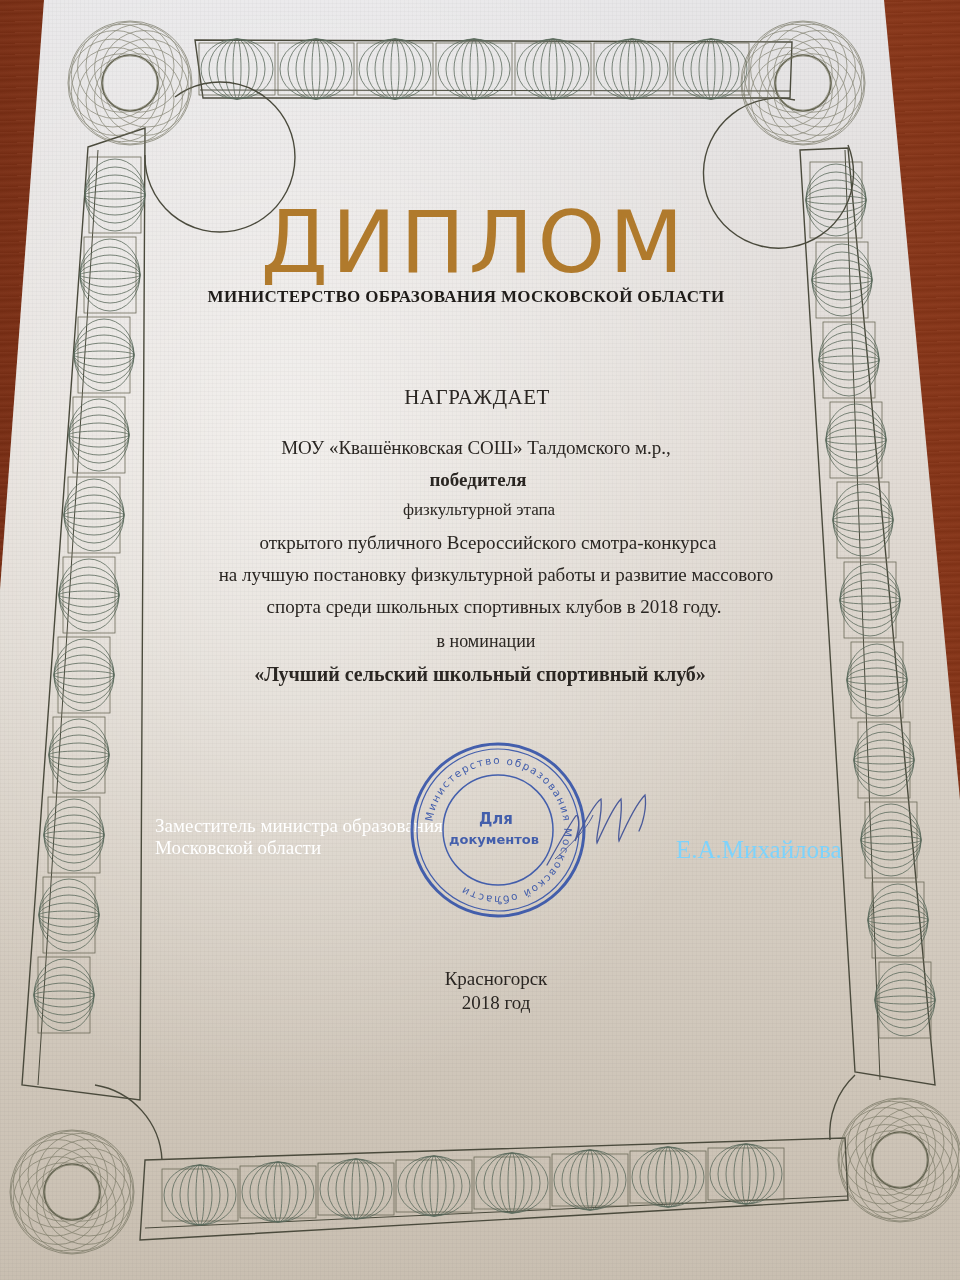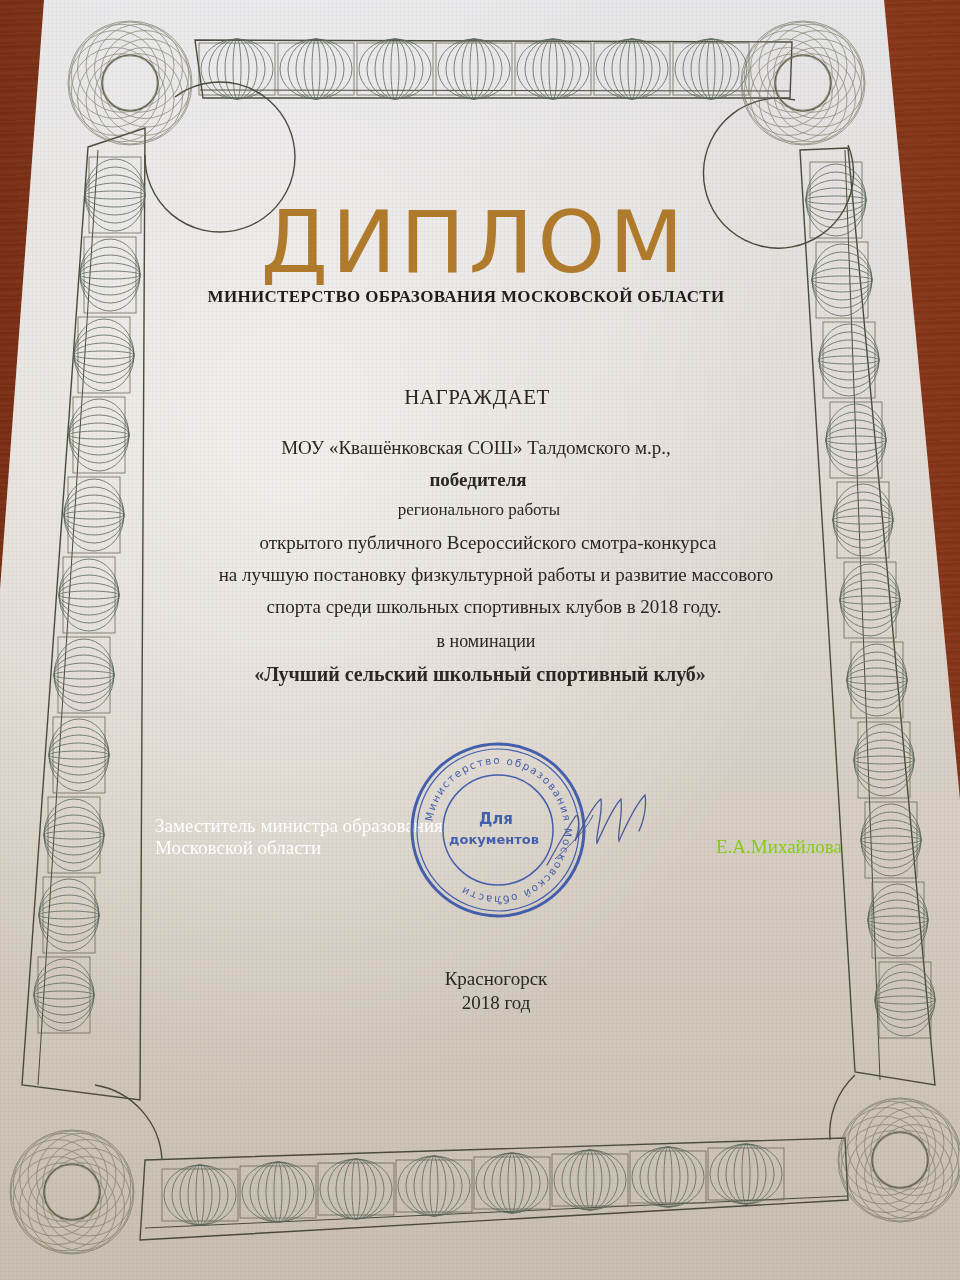--- a/index.html
+++ b/index.html
@@ -45,21 +45,21 @@
     .recipient { top: 437px; font-size: 19px; transform: translateX(-4px); }
     .winner { top: 469px; font-size: 19px; font-weight: bold; transform: translateX(-2px); }
     .stage { top: 500px; font-size: 17px; transform: translateX(-1px); }
     .contest1 { top: 532px; font-size: 19px; transform: translateX(8px); }
     .contest2 { top: 564px; font-size: 19px; transform: translateX(16px); }
     .contest3 { top: 596px; font-size: 19px; transform: translateX(14px); }
     .nomination-label { top: 631px; font-size: 18px; transform: translateX(6px); }
     .nomination { top: 663px; font-size: 20px; font-weight: bold; transform: translateX(0px); text-align: center; }
 
     .sig-title { position: absolute; left: 155px; top: 815px; font-size: 19px; color: #ffffff; line-height: 22px; }
-    .sig-name { position: absolute; left: 716px; top: 836px; font-size: 19px; color: #84cc16; }
+    .sig-name { position: absolute; left: 676px; top: 836px; font-size: 25px; color: #7dd3fc; }
     .city { top: 967px; font-size: 19px; line-height: 24px; transform: translateX(16px); }
 
     .stamp { position: absolute; left: 408px; top: 740px; width: 180px; height: 180px; }
     .signature { position: absolute; left: 545px; top: 785px; }
   </style>
 </head>
 <body>
 
 <div class="wood"></div>
 
@@ -180,21 +180,21 @@
     <path d="M 855 1075 A 80 80 0 0 0 830 1140" fill="none" stroke="#4a4a3c" stroke-width="1.4"></path>
     <use href="#rosette" x="900" y="1160"></use>
   </g>
 </svg>
 
 <div class="text title">ДИПЛОМ</div>
 <div class="text ministry">МИНИСТЕРСТВО ОБРАЗОВАНИЯ  МОСКОВСКОЙ ОБЛАСТИ</div>
 <div class="text awards">НАГРАЖДАЕТ</div>
 <div class="text recipient">МОУ «Квашёнковская СОШ» Талдомского м.р.,</div>
 <div class="text winner">победителя</div>
-<div class="text stage">регионального работы</div>
+<div class="text stage">физкультурной этапа</div>
 <div class="text contest1">открытого публичного Всероссийского смотра-конкурса</div>
 <div class="text contest2">на лучшую постановку физкультурной работы и развитие массового</div>
 <div class="text contest3">спорта среди школьных спортивных клубов в 2018 году.</div>
 <div class="text nomination-label">в  номинации</div>
 <div class="text nomination">«Лучший сельский школьный спортивный клуб»</div>
 
 <div class="sig-title">
   <div>Заместитель министра образования</div>
   <div>Московской области</div>
 </div>

